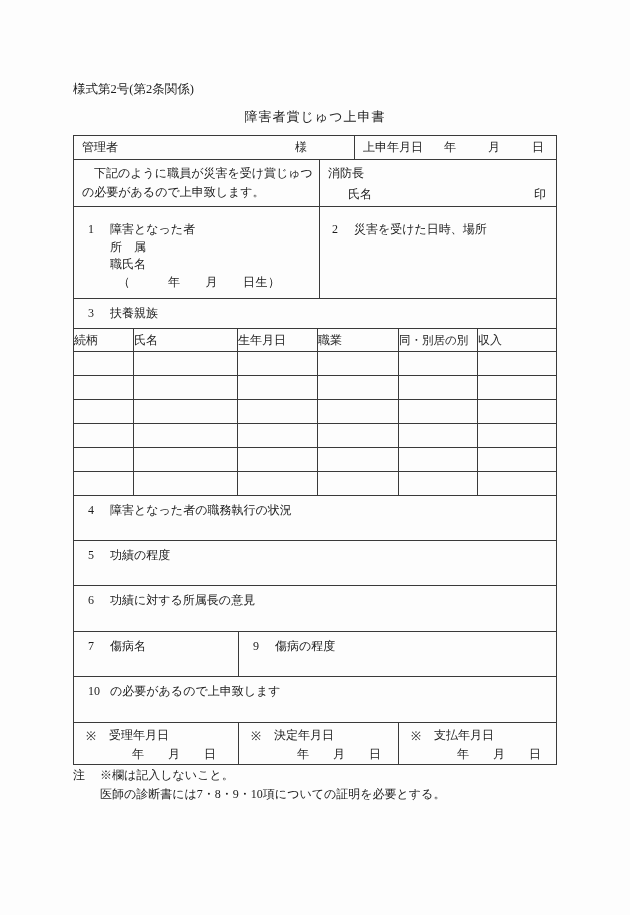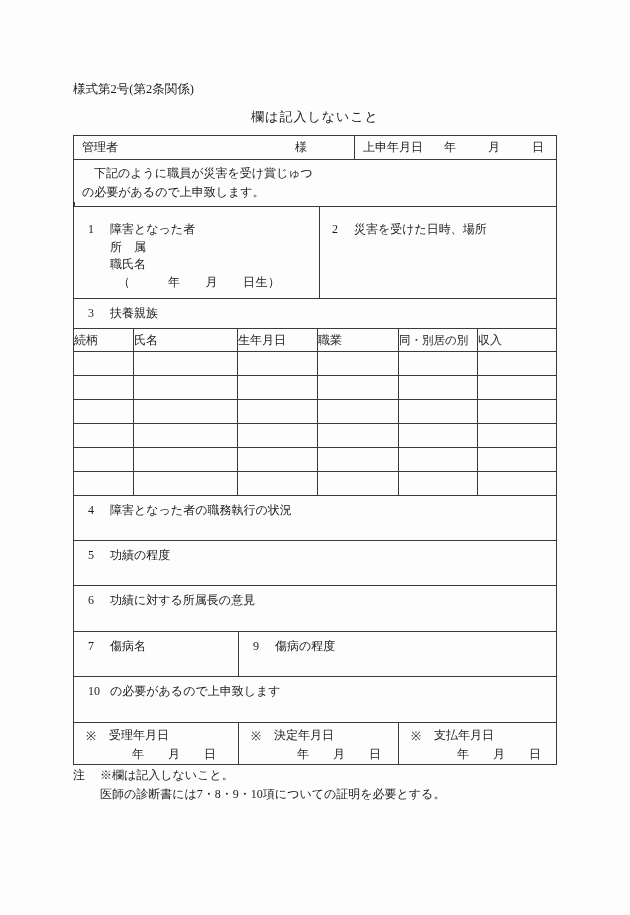--- a/index.html
+++ b/index.html
@@ -33,21 +33,21 @@
   .left{width:245px;flex-shrink:0;}
   .right{flex:1;}
 
   
   .r1{height:23px;gap:12px;}
   .addressee{display:flex;justify-content:space-between;align-items:center;padding:0 12px 0 8px;}
   .datecell{display:flex;align-items:center;padding-left:8px;margin-left:23px;}
   .ymd{display:flex;justify-content:space-between;width:100px;margin-left:auto;margin-right:12px;}
 
   
-  .r2{height:47px;flex-direction:column;}
+  .r2{height:47px;}
   .statement{padding:4px 6px 0 8px;line-height:19px;}
   .statement .l1{text-indent:12px;}
   .chiefcell{padding:4px 10px 0 8px;line-height:19px;}
   .name-seal{display:flex;justify-content:space-between;padding-left:20px;margin-top:2px;}
 
   
   .r3{height:92px;}
   .sec1{padding:14px 0 0 14px;line-height:17.5px;}
   .sec1 .sub{margin-left:22px;}
   .sec1 .birth{margin-left:30px;letter-spacing:0.5px;}
@@ -92,21 +92,21 @@
   .n1{left:73px;top:767px;display:flex;}
   .n1 .note-mark{display:inline-block;width:27px;}
   .n2{left:100px;top:786px;}
 </style>
 </head>
 <body>
 
 <div class="page">
 
   <div class="form-code">様式第2号(第2条関係)</div>
-  <div class="form-title">欄は記入しないこと</div>
+  <div class="form-title">障害者賞じゅつ上申書</div>
 
   <div class="tbl">
 
     <div class="tr r1">
       <div class="td left addressee">
         <span>管理者</span>
         <span>様</span>
       </div>
       <div class="td right datecell">
         <span>上申年月日</span>

